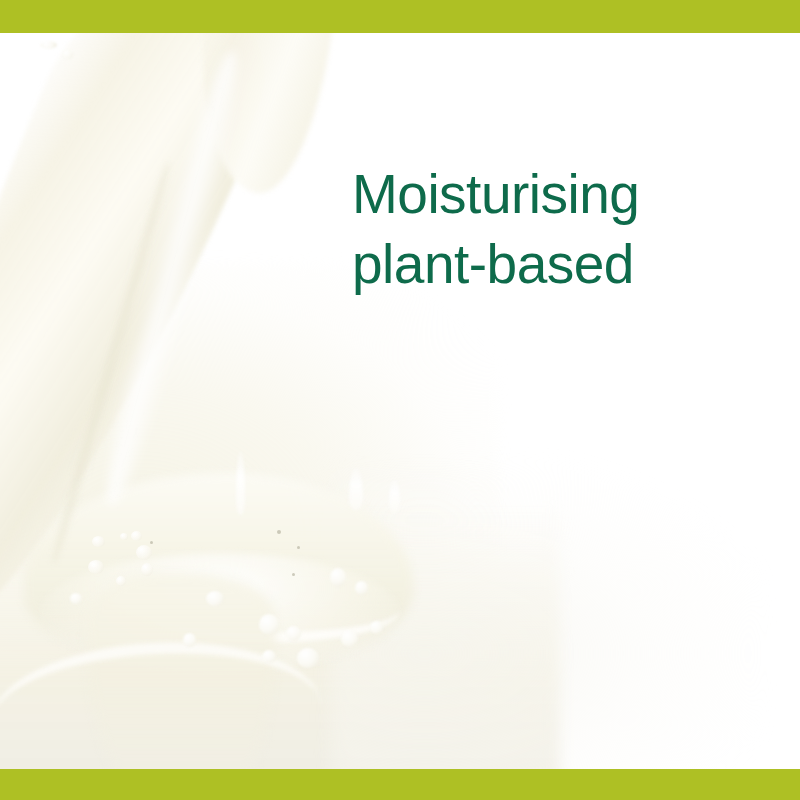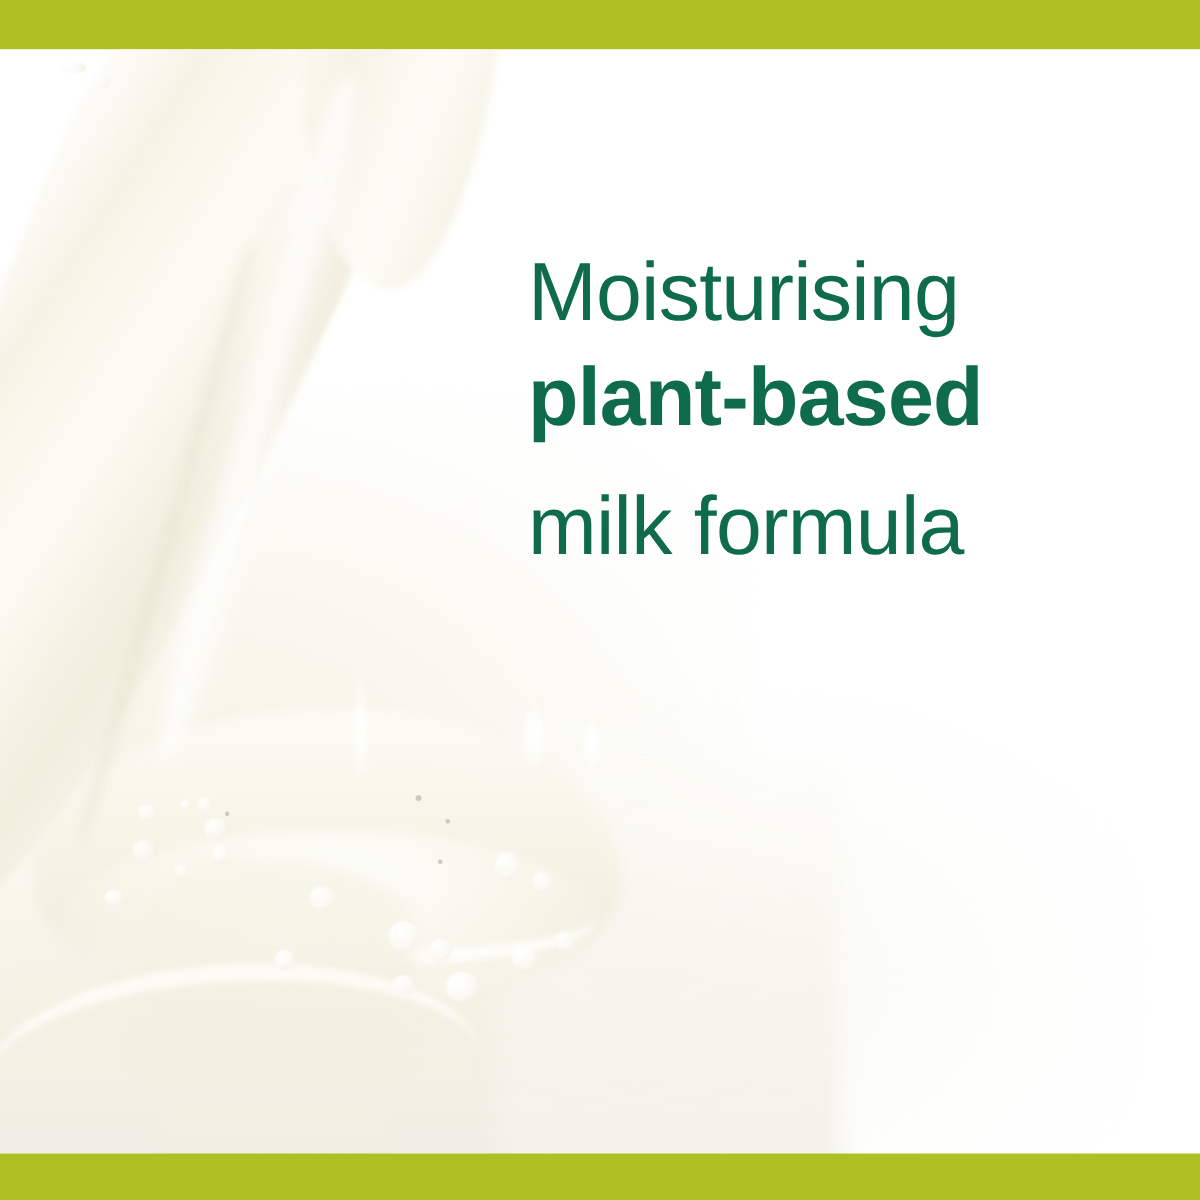--- a/index.html
+++ b/index.html
@@ -225,21 +225,21 @@
     line-height: 1.0;
     z-index: 20;
   }
   #headline .line {
     display: block;
     font-size: 55px;
     letter-spacing: -0.5px;
     white-space: nowrap;
   }
   #headline .l1 { font-weight: 400; margin-bottom: 15px; }
-  #headline .l2 { font-weight: 700; margin-bottom: 31px; }
+  #headline .l2 { font-weight: 400; margin-bottom: 15px; }
   #headline .l3 { font-weight: 400; }
 </style>
 </head>
 <body>
 
 <div id="banner">
 
   <div class="bar bar-top"></div>
 
   <div id="photo">
@@ -289,18 +289,17 @@
     <div class="speck" style="left:277px; top:497px; width:4px; height:4px;"></div>
     <div class="speck" style="left:297px; top:513px; width:3px; height:3px;"></div>
     <div class="speck" style="left:150px; top:508px; width:3px; height:3px;"></div>
     <div class="speck" style="left:292px; top:540px; width:3px; height:3px;"></div>
 
   </div>
 
   <div id="headline">
     <span class="line l1">Moisturising</span>
     <span class="line l2">plant-based</span>
-    <span class="line l3">milk formula</span>
   </div>
 
   <div class="bar bar-bottom"></div>
 
 </div>
 
 </body></html>

